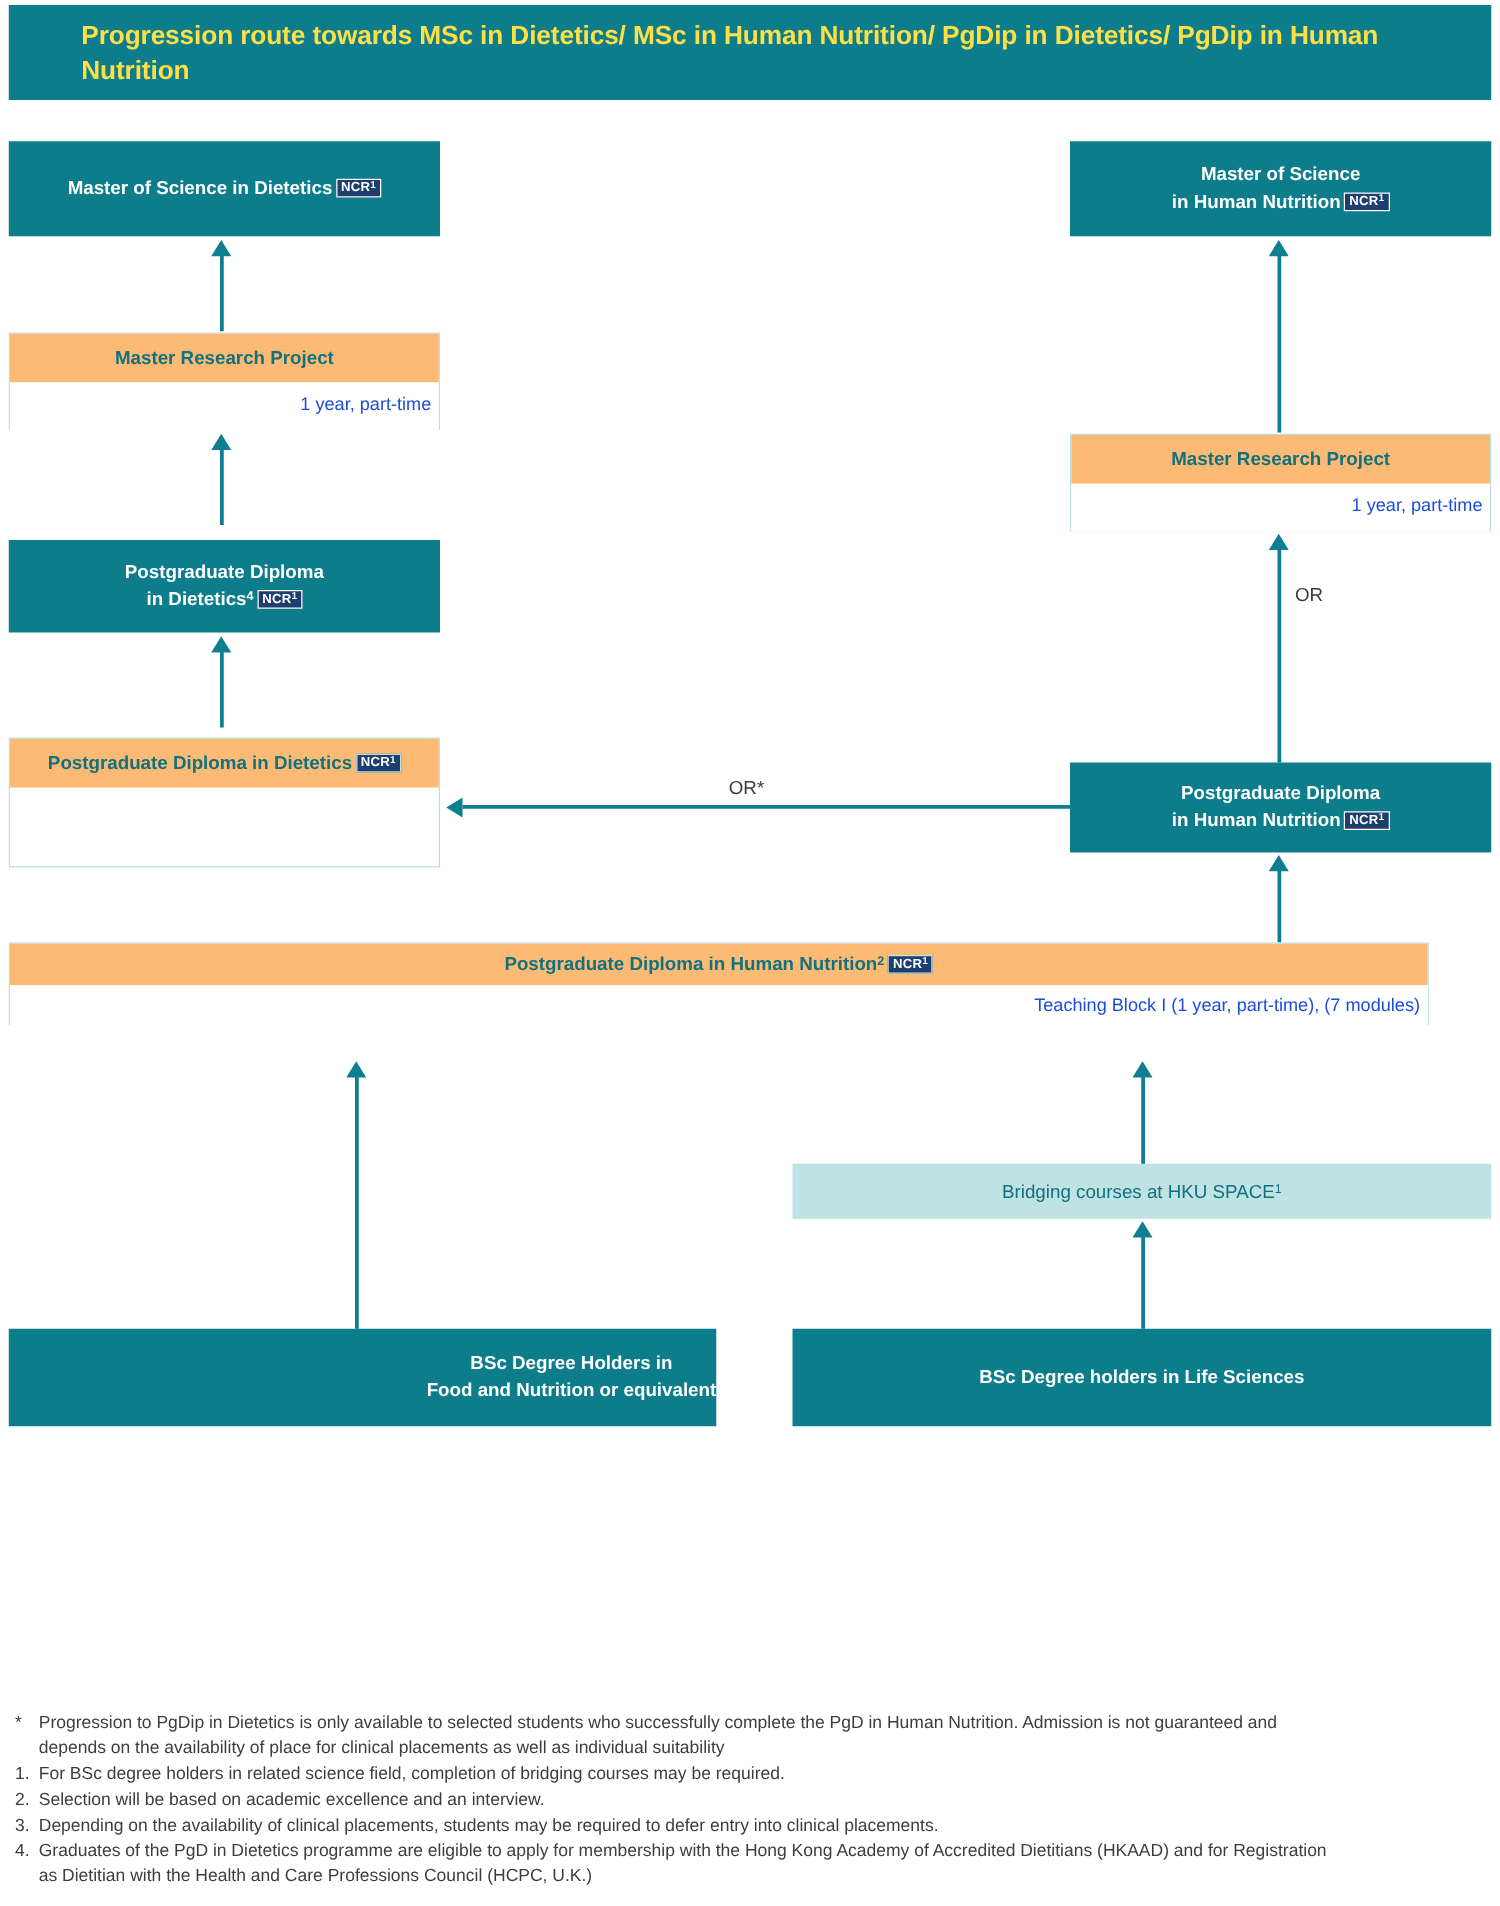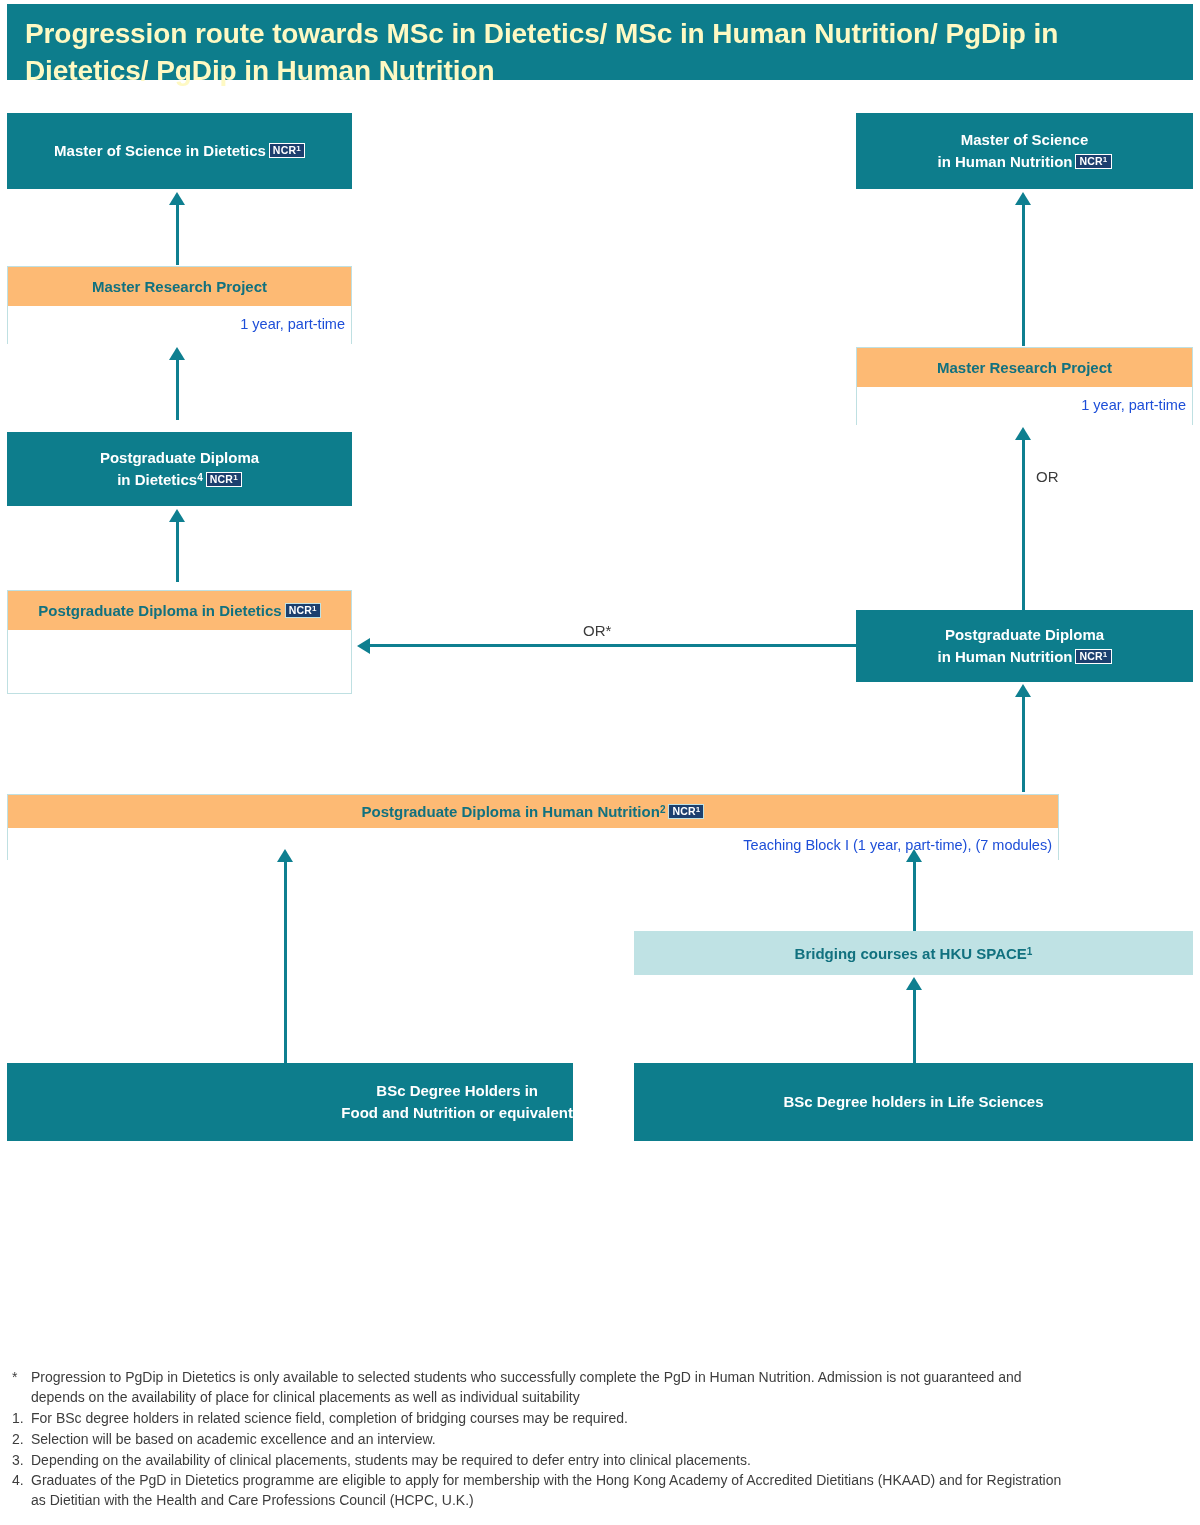--- a/index.html
+++ b/index.html
@@ -25,25 +25,26 @@
     position: absolute;
     left: 7px;
     top: 4px;
     width: 1186px;
     height: 76px;
     background: #0d7d8c;
     box-sizing: border-box;
     padding: 11px 18px 0 18px;
   }
   .banner-title {
-    color: #fef9c3;
-    font-size: 28px;
+    color: #fde047;
+    font-size: 21px;
     font-weight: bold;
     line-height: 1.33;
     letter-spacing: -0.1px;
+    margin-left: 40px;
   }
 
   
   .box {
     position: absolute;
     box-sizing: border-box;
   }
   .solid {
     background: #0d7d8c;
     color: #ffffff;
@@ -222,35 +223,35 @@
     </div>
   </div>
 
   <div class="hline" style="left:370px; top:644px; width:486px;"></div>
   <div class="arrow-left" style="left:357px; top:638px;"></div>
   <div class="conn-label" style="left:583px; top:623px;">OR*</div>
 
   <div class="vline" style="left:1022px; top:695px; height:97px;"></div>
   <div class="arrow-up" style="left:1015px; top:684px;"></div>
 
-  <div class="box panel" style="left:7px; top:794px; width:1052px; height:66px;">
+  <div class="box panel" style="left:7px; top:754px; width:1136px; height:66px;">
     <div class="panel-head" style="padding:6px 6px 6px 6px;">
       <span>Postgraduate Diploma in Human Nutrition</span><sup class="fn">2</sup><span class="ncr"><span>NCR</span><sup>1</sup></span>
     </div>
     <div class="panel-body" style="padding:7px 6px 7px 6px;">Teaching Block I (1 year, part-time), (7 modules)</div>
   </div>
 
   <div class="vline" style="left:284px; top:860px; height:203px;"></div>
   <div class="arrow-up" style="left:277px; top:849px;"></div>
 
   <div class="vline" style="left:913px; top:860px; height:73px;"></div>
   <div class="arrow-up" style="left:906px; top:849px;"></div>
 
   <div class="box" style="left:634px; top:931px; width:559px; height:44px; background:#bfe2e4; display:flex; align-items:center; justify-content:center;">
-    <div style="color:#11717f; font-weight:bold; font-size:15px; text-align:center;">
+    <div style="color:#11717f; font-weight:normal; font-size:15px; text-align:center;">
       <span>Bridging courses at HKU SPACE</span><sup class="fn">1</sup>
     </div>
   </div>
 
   <div class="vline" style="left:913px; top:988px; height:75px;"></div>
   <div class="arrow-up" style="left:906px; top:977px;"></div>
 
   <div class="box solid" style="left:7px; top:1063px; width:566px; height:78px;justify-content:flex-end;">
     <div>
       <span>BSc Degree Holders in</span><br>

